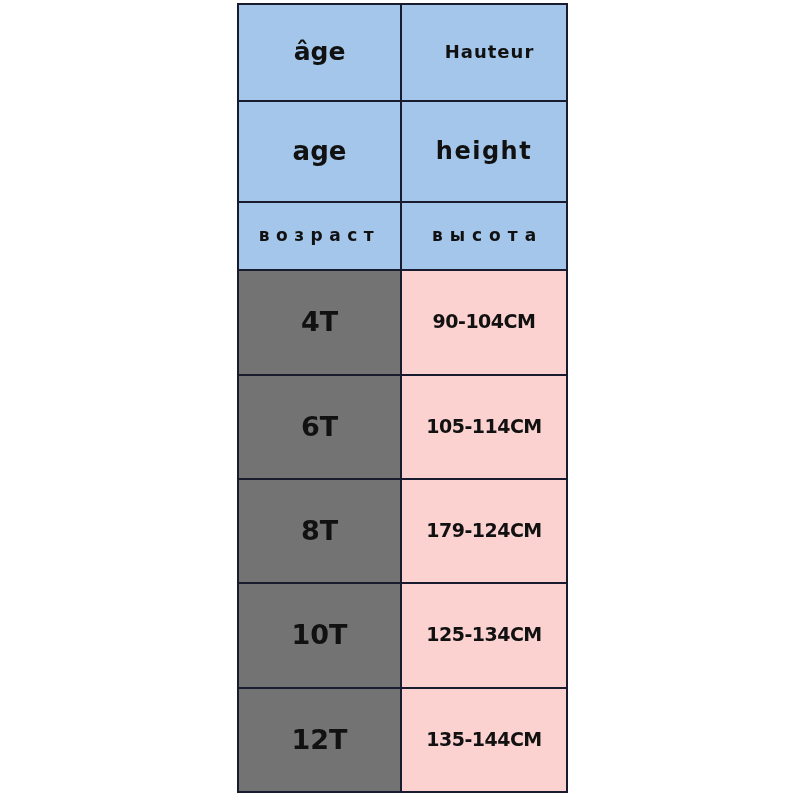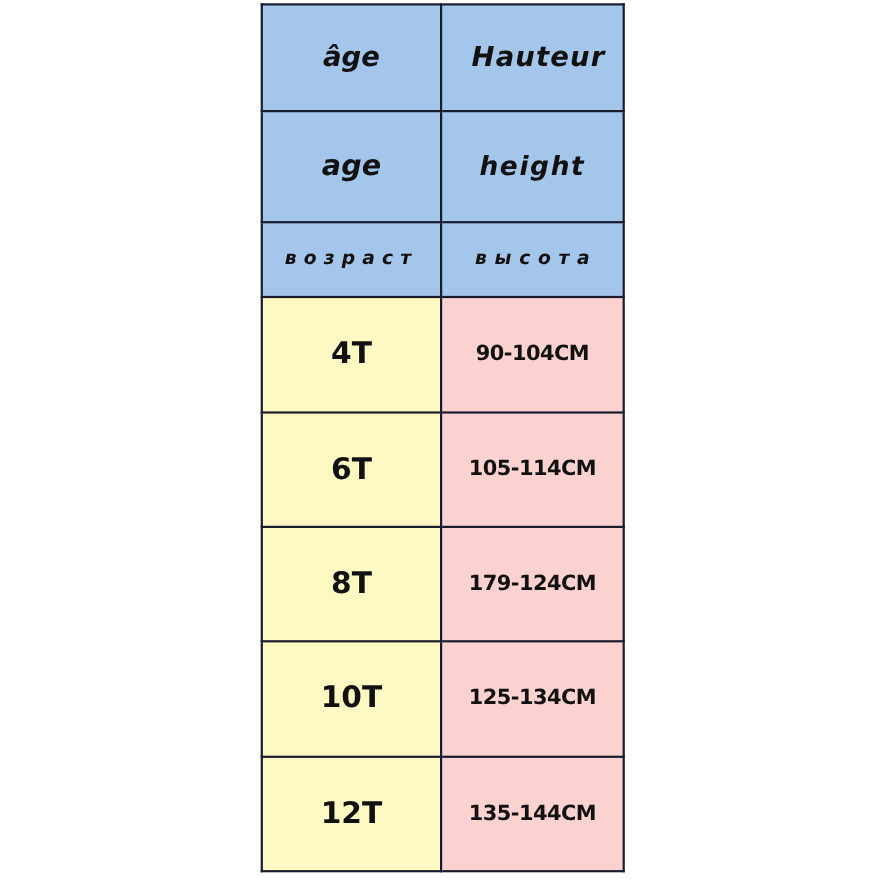--- a/index.html
+++ b/index.html
@@ -43,29 +43,28 @@
     line-height: 1.05;
   }
 
   
   col.col-age    { width: 163px; }
   col.col-height { width: 166px; }
 
   
   tr.header-row td {
     background: #a3c6ea;
-    font-style: italic;
   }
 
   .hdr-fr {
     font-size: 25px;
     letter-spacing: 0px;
   }
   .hdr-fr.cell-height {
-    font-size: 25px;
+    font-size: 18px;
     letter-spacing: 1px;
     padding-left: 11px;
   }
 
   .hdr-ru {
     font-size: 17px;
     letter-spacing: 6.5px;
     padding-left: 6px;
   }
   .hdr-ru.cell-height {
@@ -78,21 +77,21 @@
     font-size: 26px;
     letter-spacing: 0px;
   }
   .hdr-en.cell-height {
     font-size: 24px;
     letter-spacing: 1.5px;
   }
 
   
   tr.data-row td.cell-age {
-    background: #fef9c3;
+    background: #737373;
     font-size: 27px;
   }
   tr.data-row td.cell-height {
     background: #fcd2d0;
     font-size: 19px;
     letter-spacing: -0.5px;
   }
 
   .nowrap { white-space: nowrap; }
 </style>

